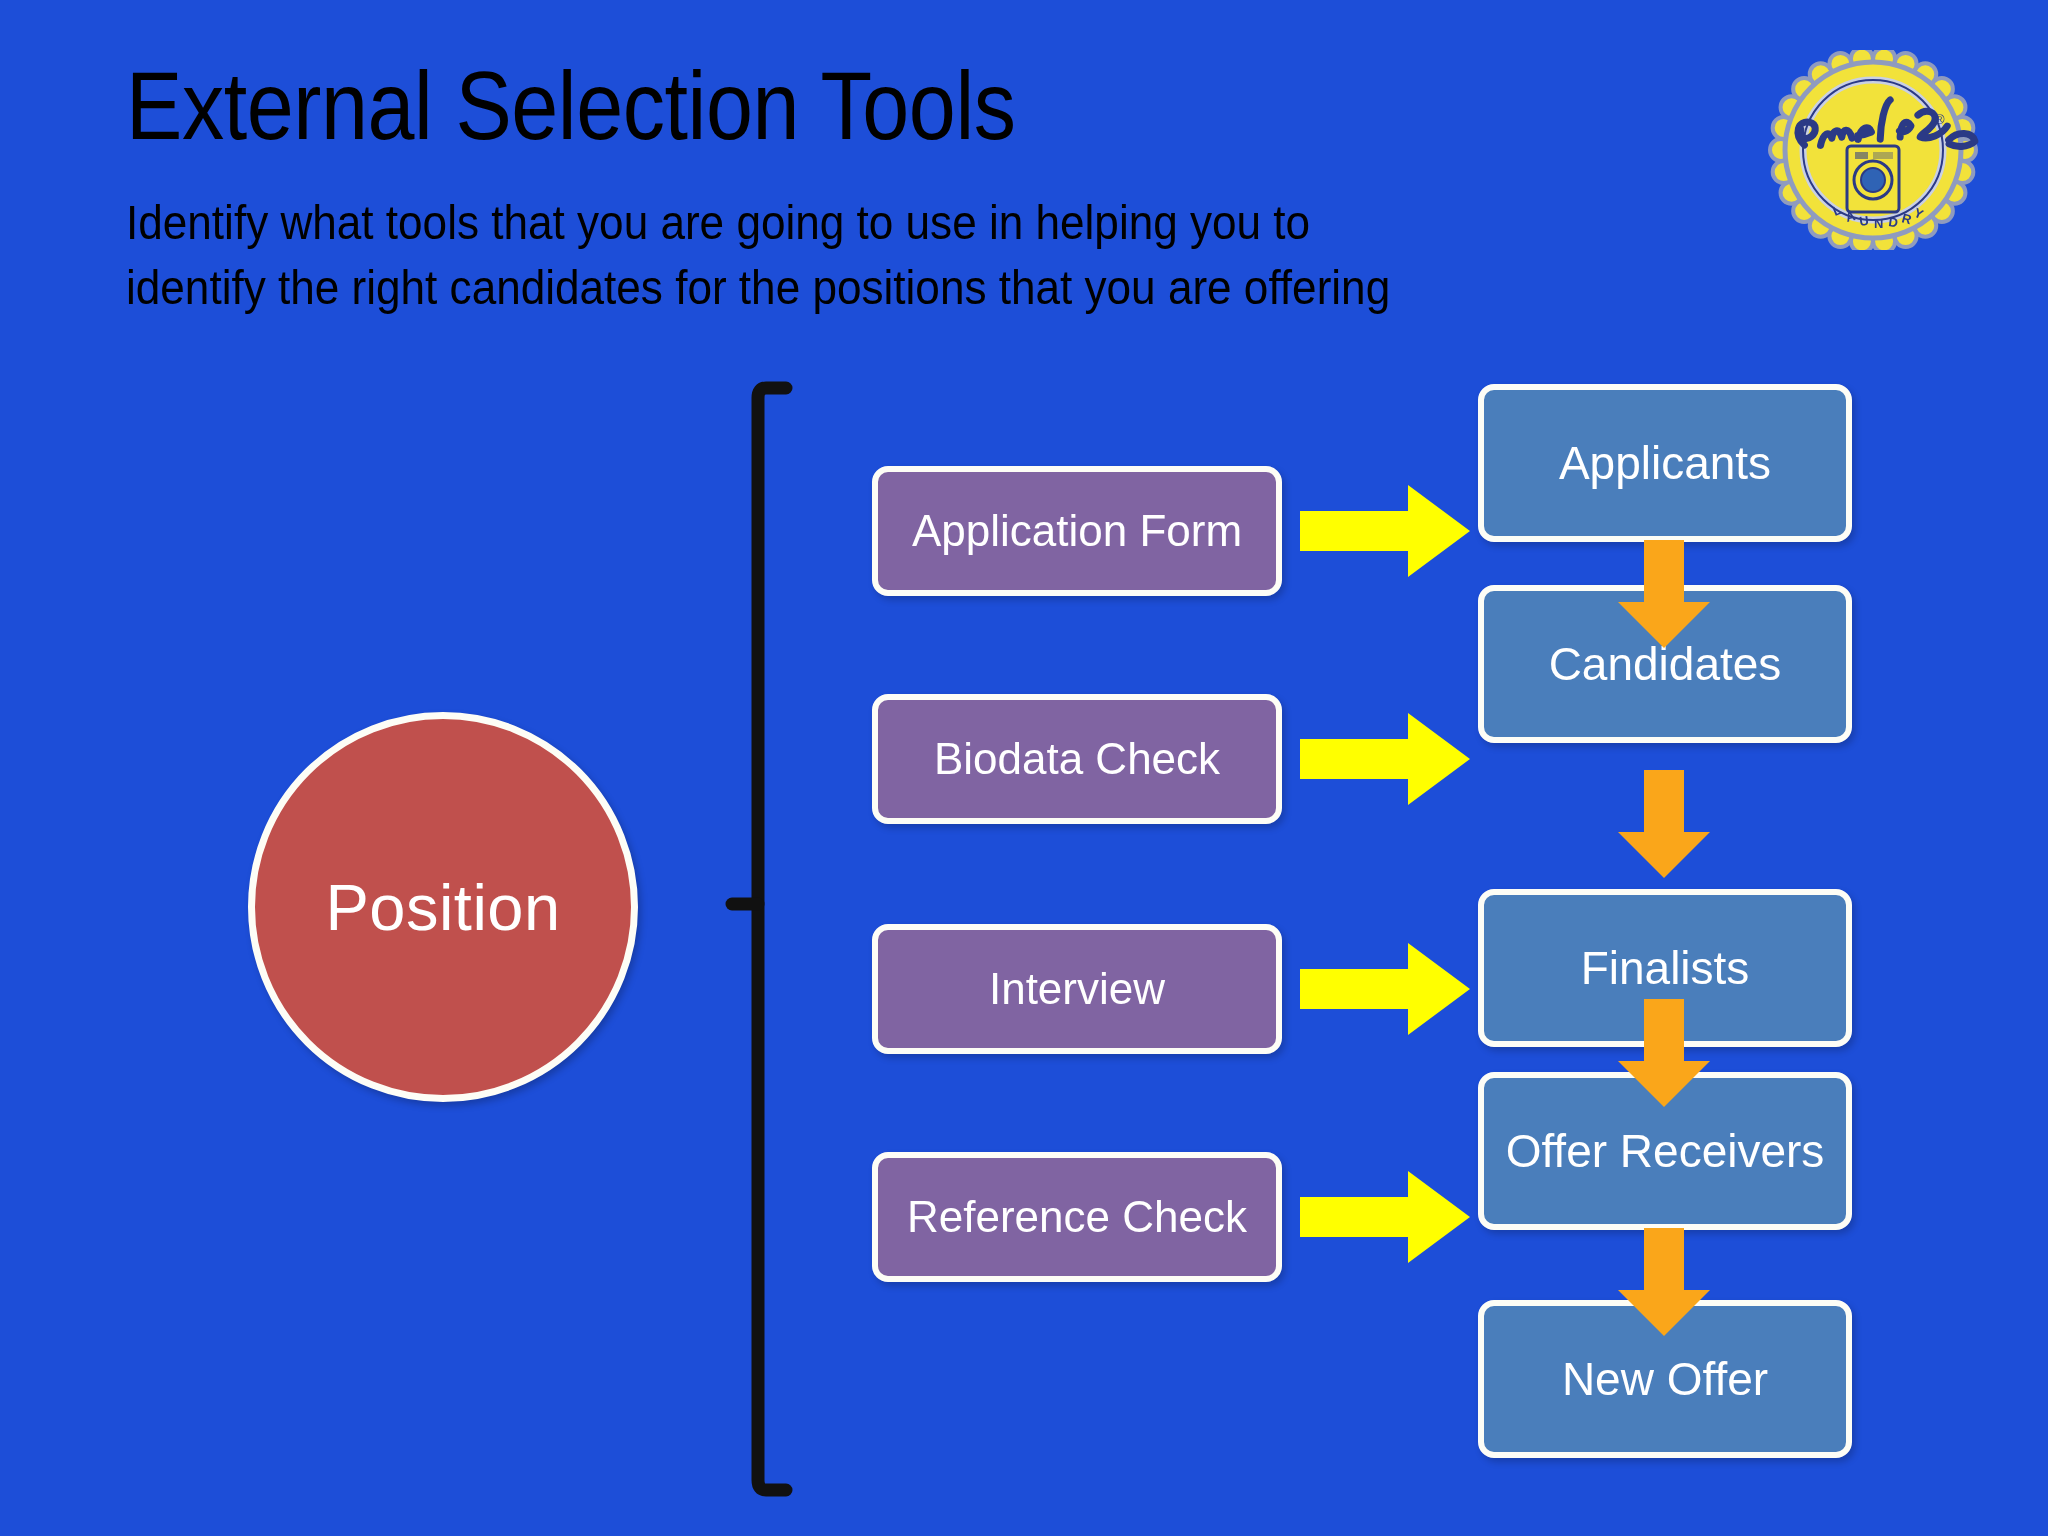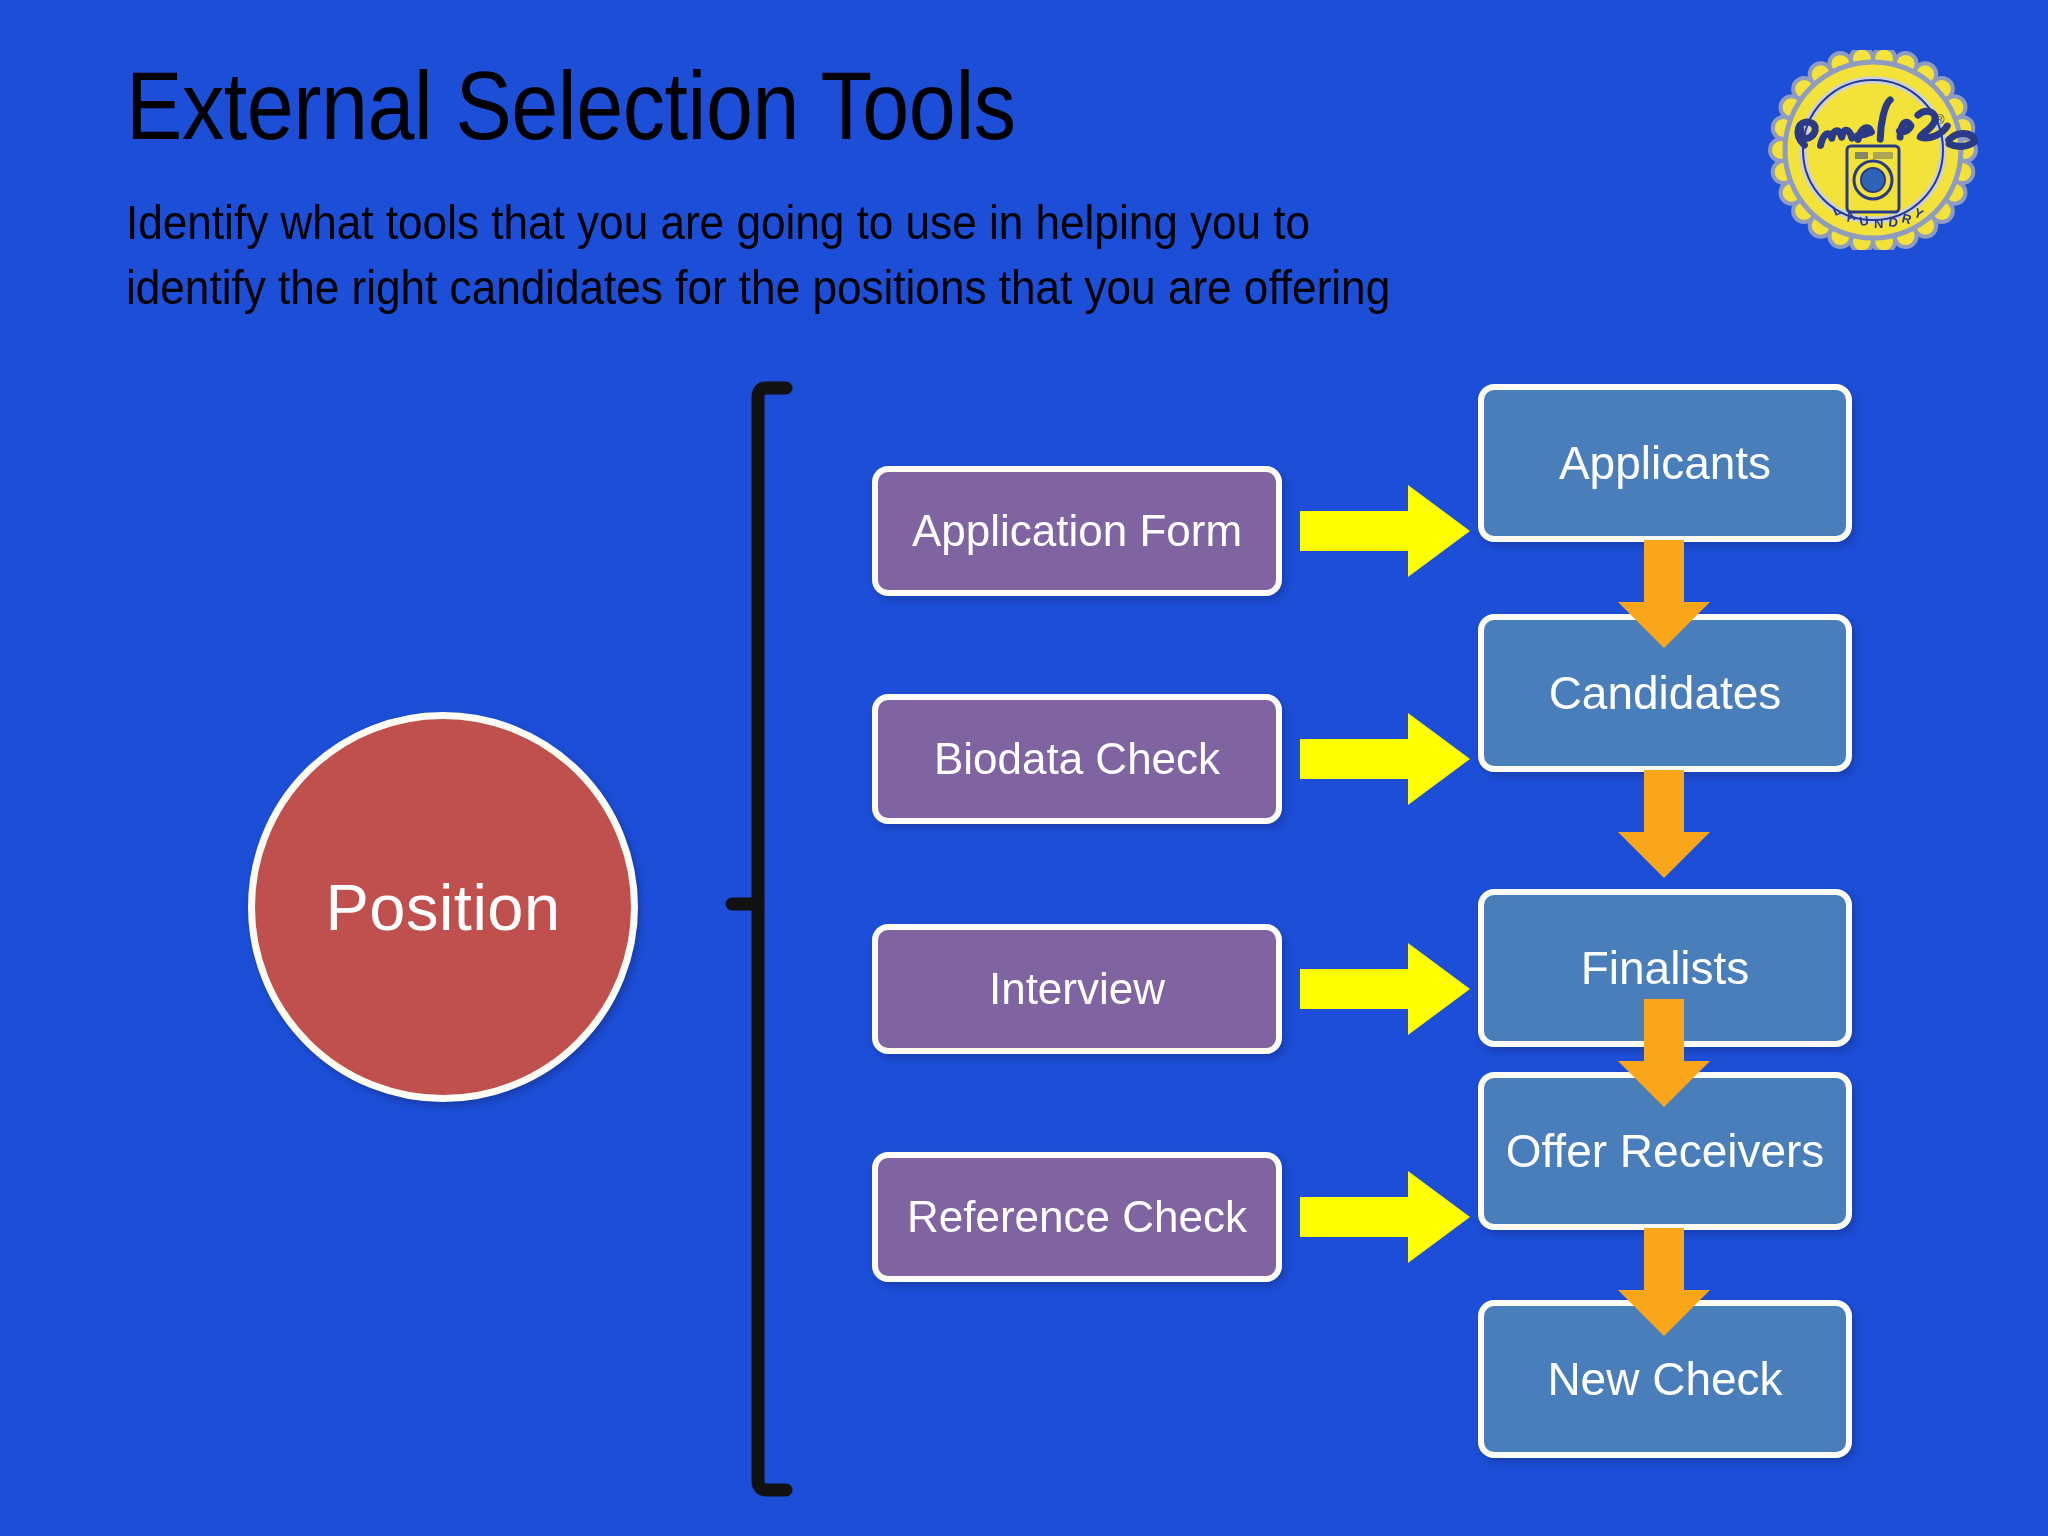--- a/index.html
+++ b/index.html
@@ -254,31 +254,31 @@
   <div class="tool-box" style="top:924px">
     <span class="box-label">Interview</span>
   </div>
   <div class="tool-box" style="top:1152px">
     <span class="box-label">Reference Check</span>
   </div>
 
   <div class="stage-box" style="top:384px">
     <span class="box-label">Applicants</span>
   </div>
-  <div class="stage-box" style="top:614px">
+  <div class="stage-box" style="top:585px">
     <span class="box-label">Candidates</span>
   </div>
   <div class="stage-box" style="top:889px">
     <span class="box-label">Finalists</span>
   </div>
   <div class="stage-box" style="top:1072px">
     <span class="box-label">Offer Receivers</span>
   </div>
   <div class="stage-box" style="top:1300px">
-    <span class="box-label">New Check</span>
+    <span class="box-label">New Offer</span>
   </div>
 
   <div class="arrow-right" style="top:485px">
     <svg viewBox="0 0 170 92" width="170" height="92">
         <polygon points="0,26 108,26 108,0 170,46 108,92 108,66 0,66" fill="#ffff00"></polygon>
       </svg>
   </div>
   <div class="arrow-right" style="top:713px">
     <svg viewBox="0 0 170 92" width="170" height="92">
         <polygon points="0,26 108,26 108,0 170,46 108,92 108,66 0,66" fill="#ffff00"></polygon>

